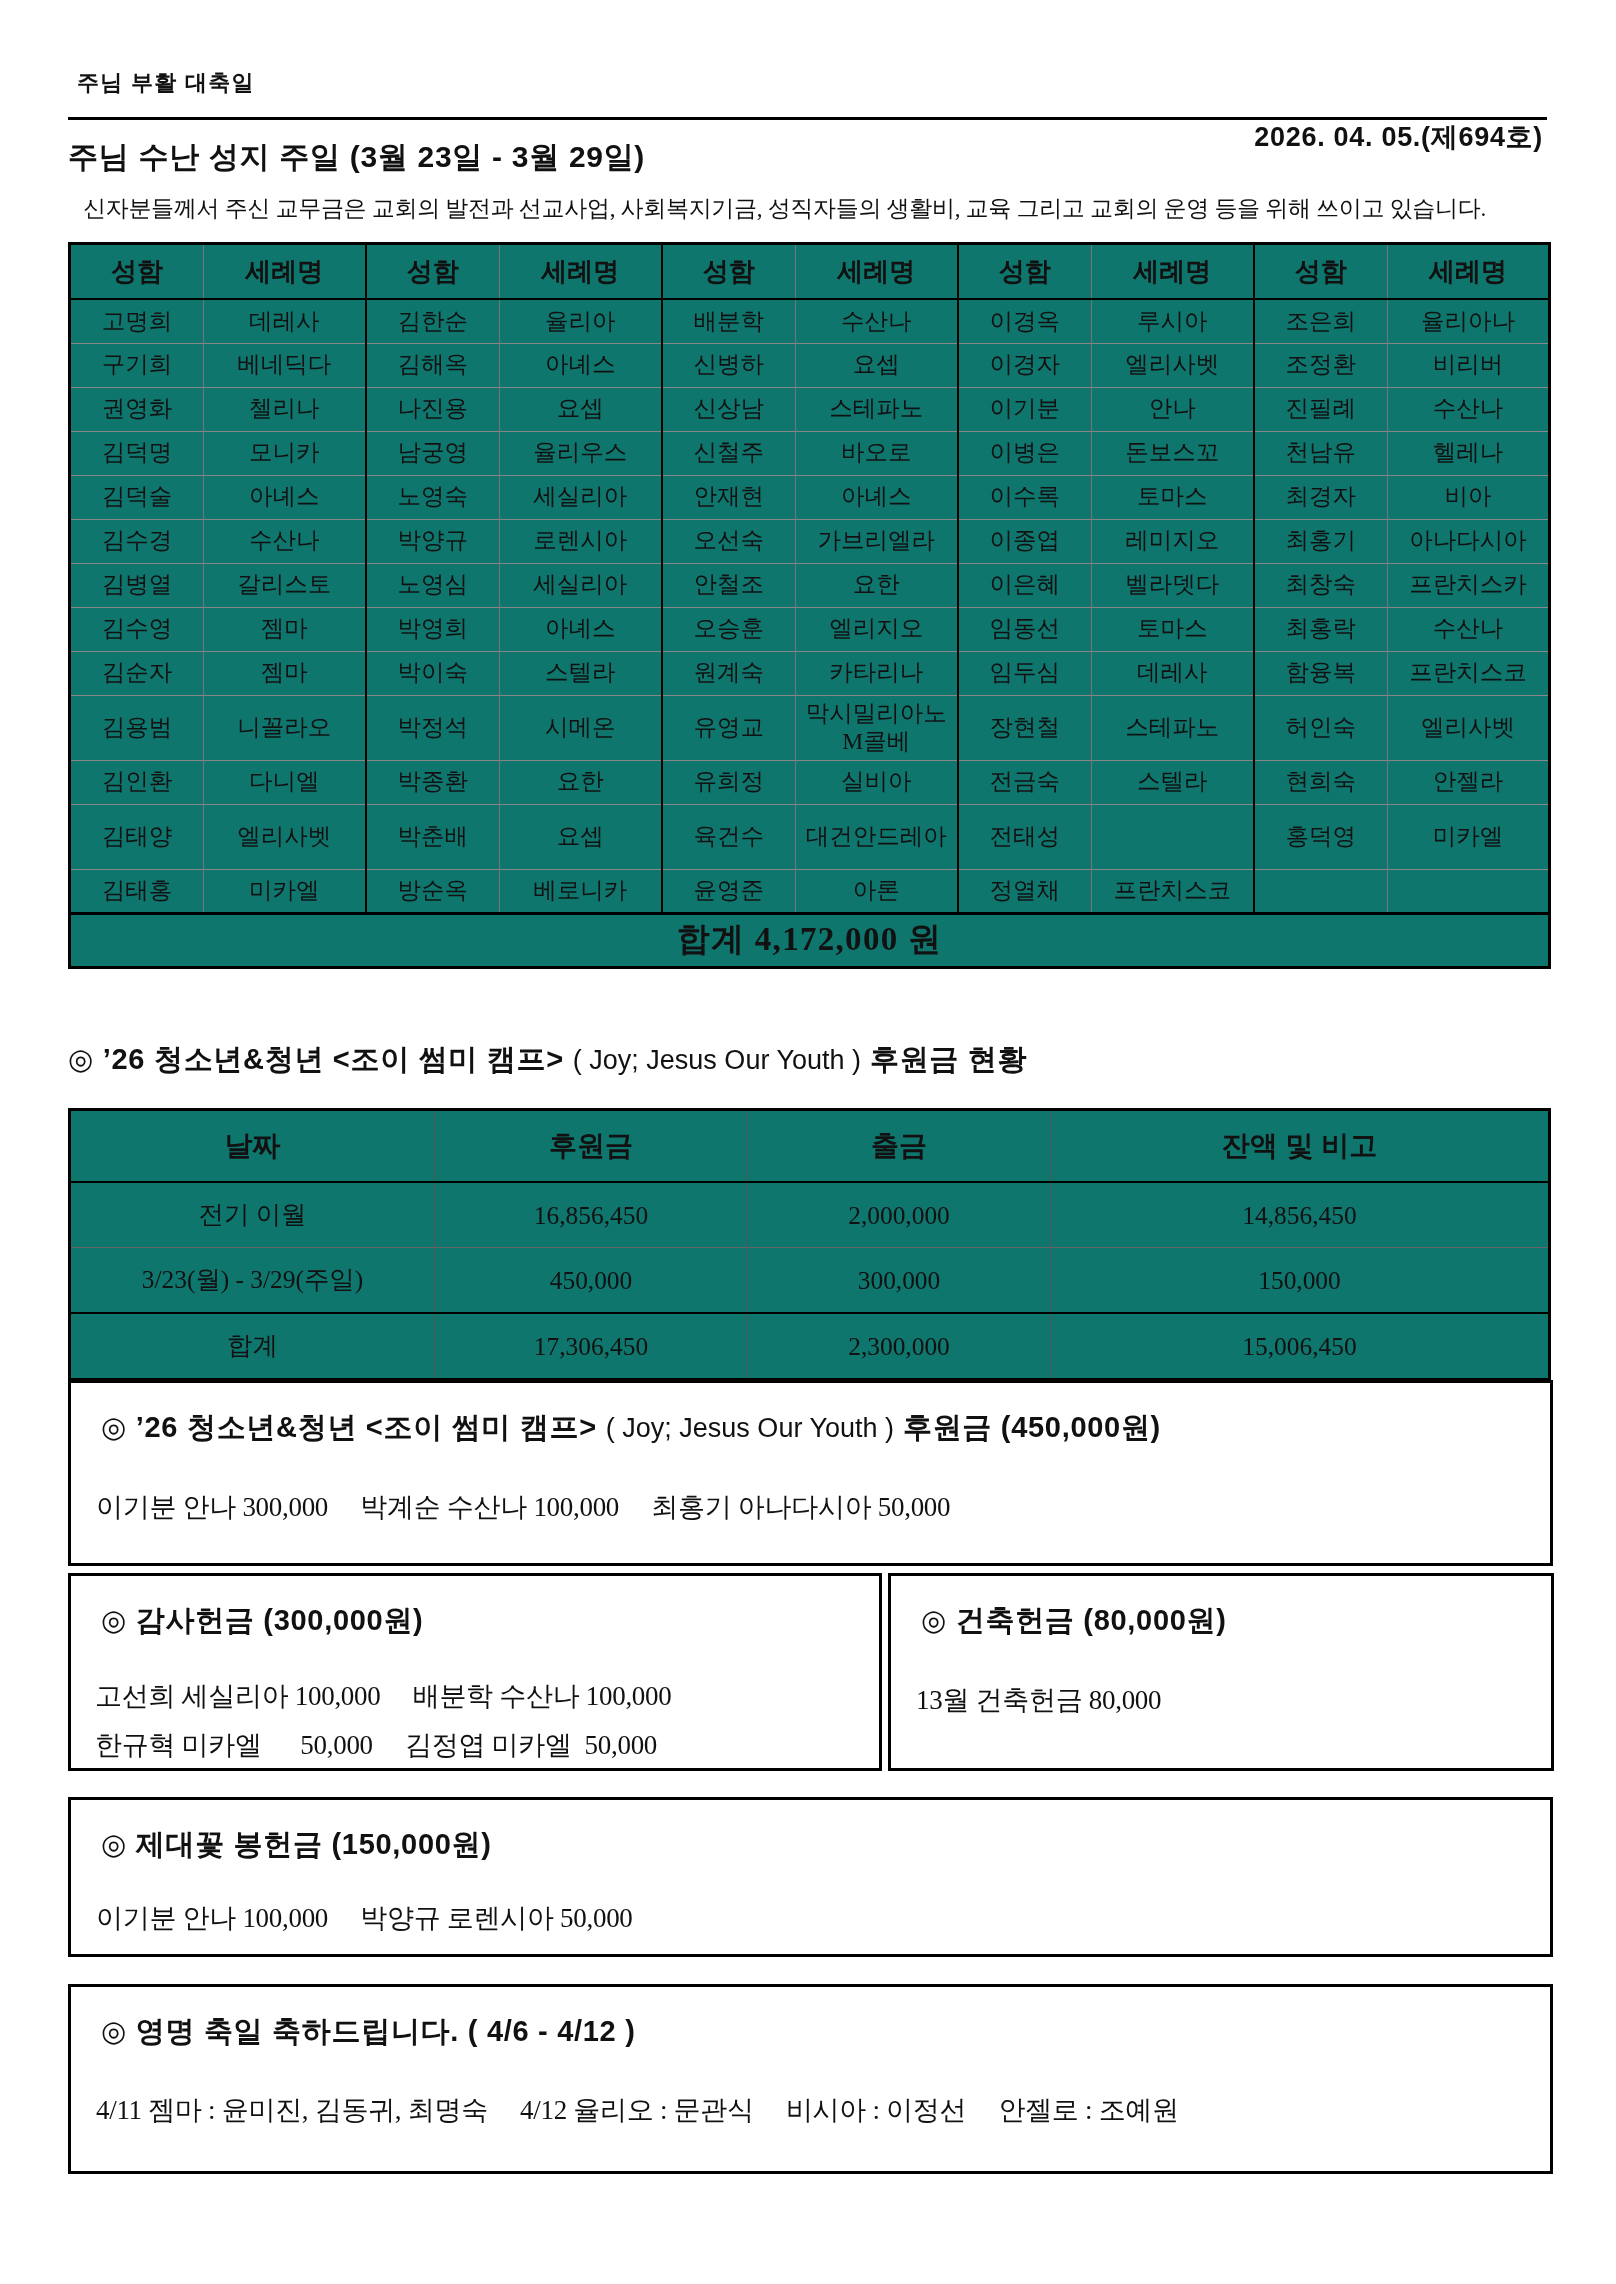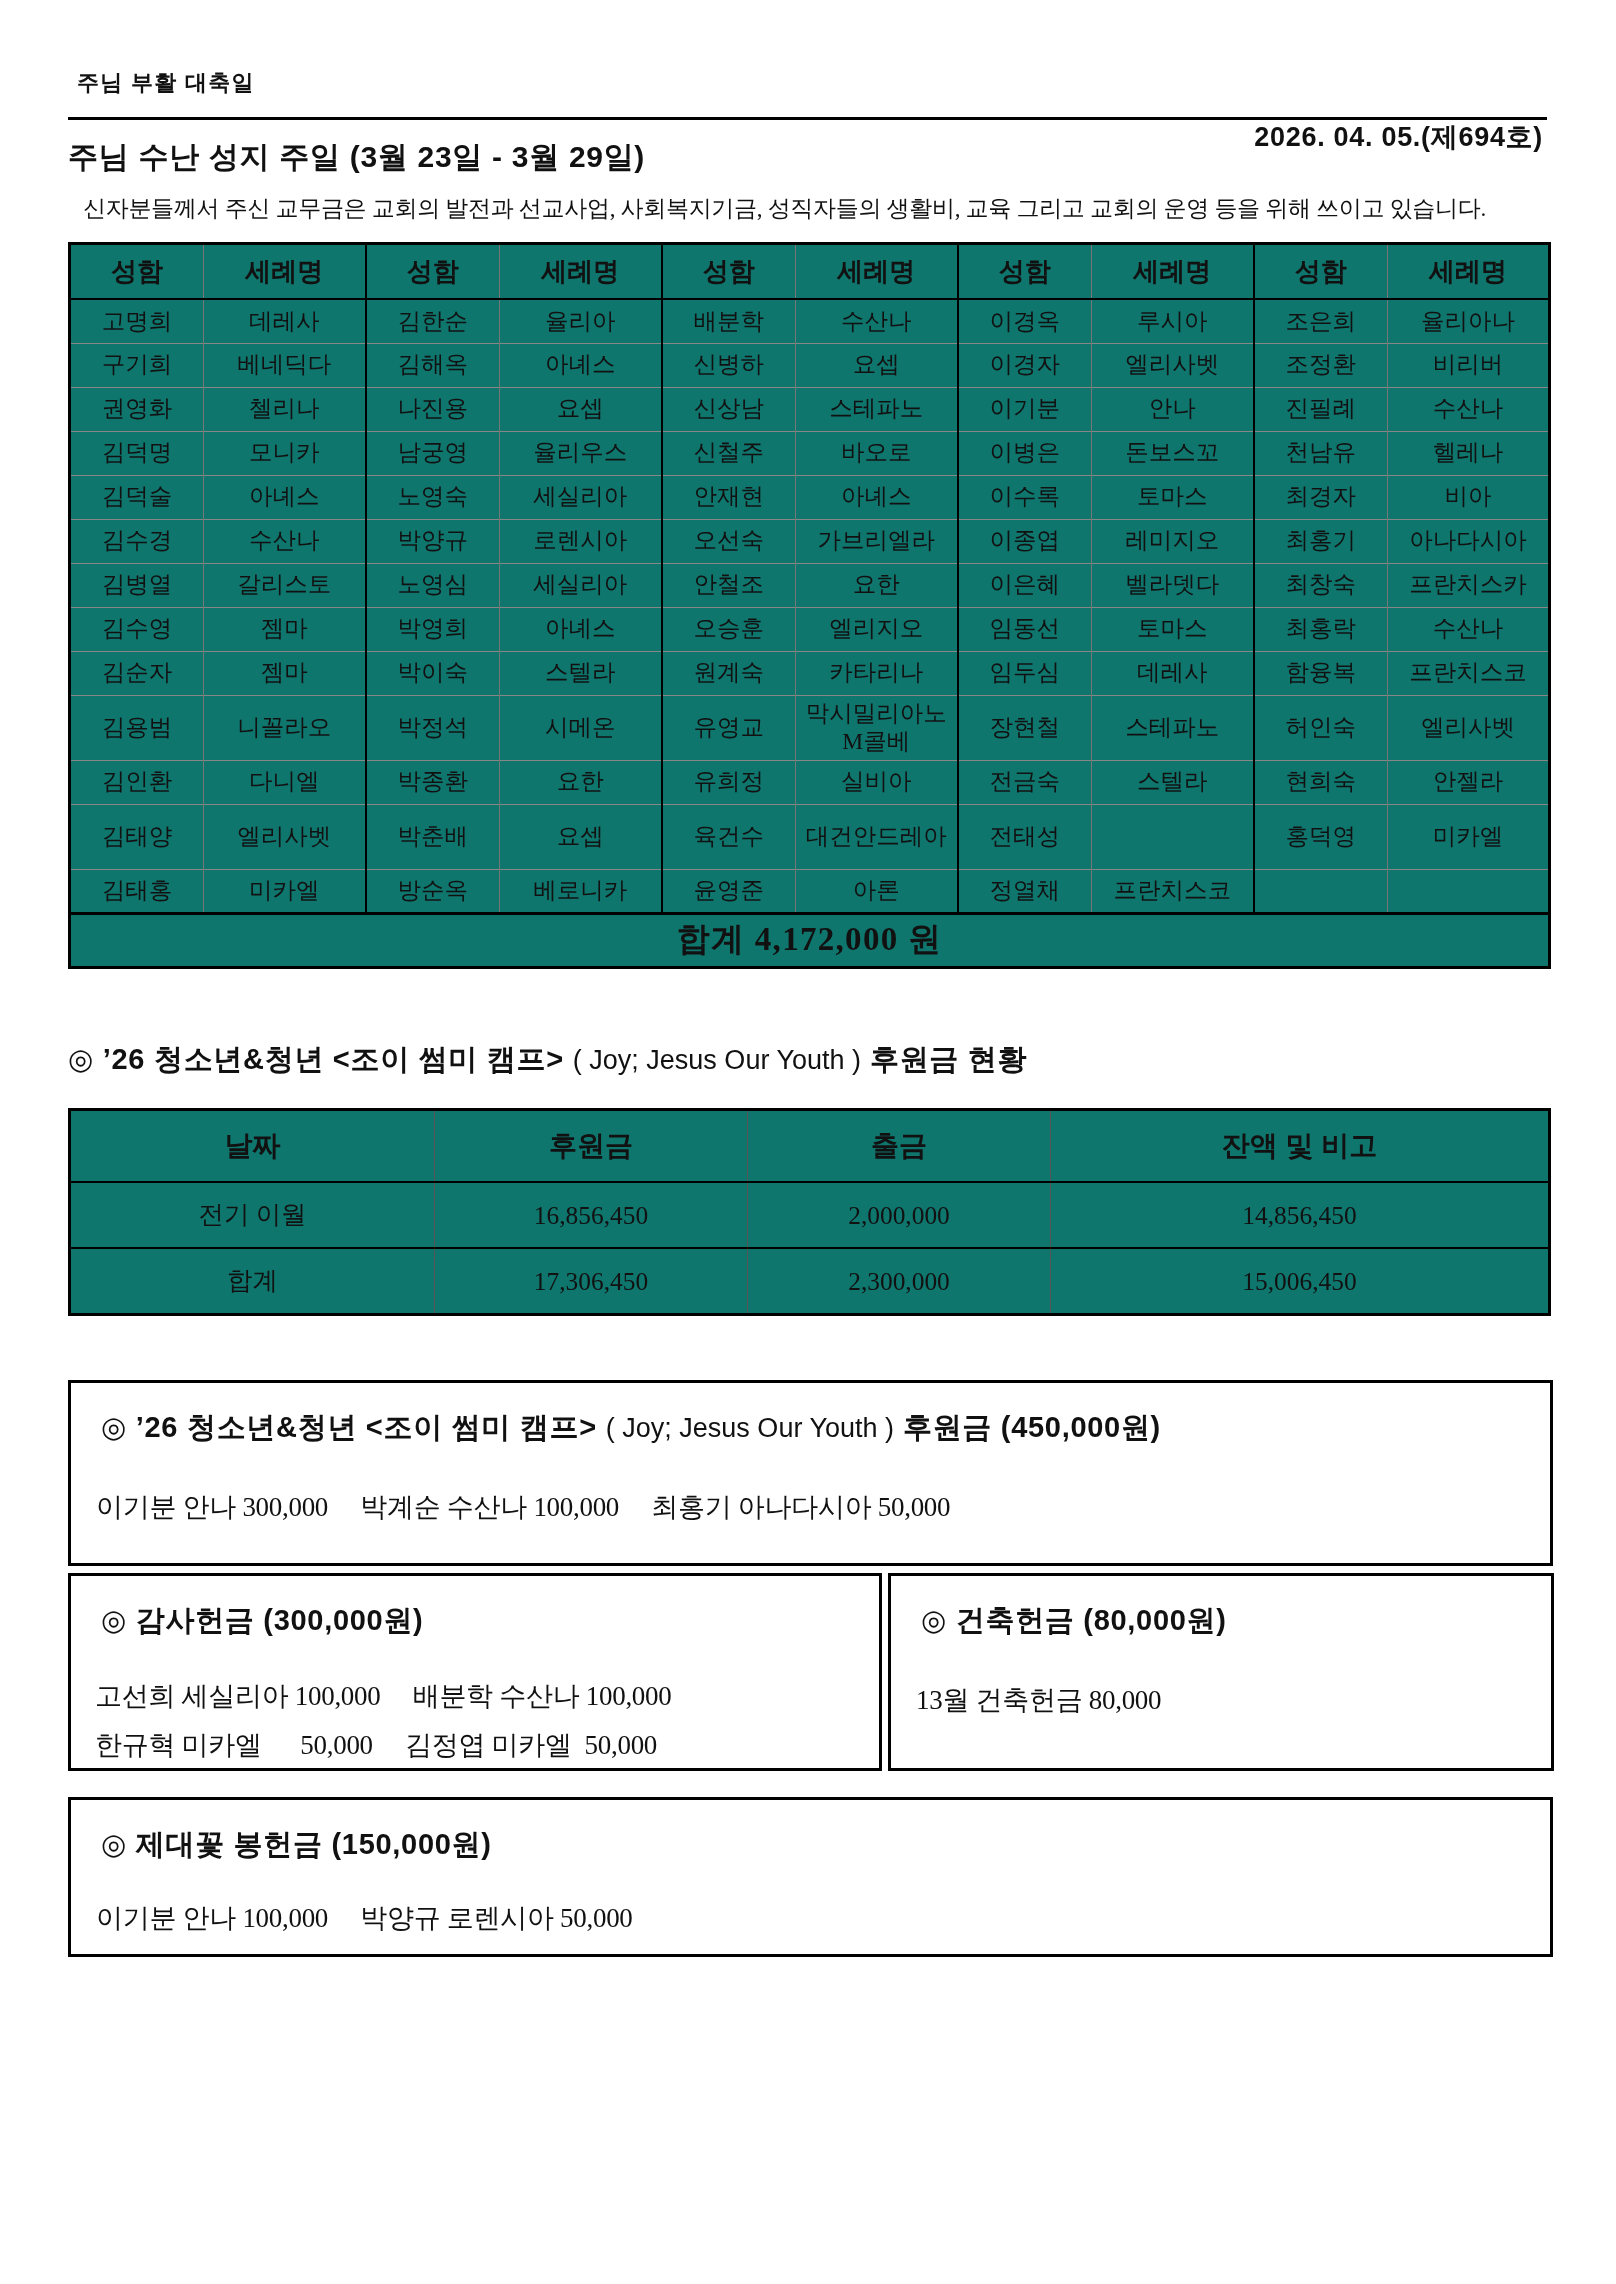--- a/index.html
+++ b/index.html
@@ -300,20 +300,26 @@
         </tr>
       </thead>
     <tbody>
         <tr>
           <td>전기 이월</td>
           <td>16,856,450</td>
           <td>2,000,000</td>
           <td>14,856,450</td>
         </tr>
         <tr>
+          <td>3/23(월) - 3/29(주일)</td>
+          <td>450,000</td>
+          <td>300,000</td>
+          <td>150,000</td>
+        </tr>
+        <tr>
           <td>합계</td>
           <td>17,306,450</td>
           <td>2,300,000</td>
           <td>15,006,450</td>
         </tr>
       </tbody>
   </table>
 
   <div class="box" style="left:68px;top:1380px;width:1479px;height:180px;">
     <div class="box-title"><span class="t-ko">◎ ’26 청소년&amp;청년 &lt;조이 썸미 캠프&gt;</span><span class="t-en">( Joy; Jesus Our Youth )</span><span class="t-ko">후원금 (450,000원)</span></div>
@@ -328,15 +334,19 @@
   <div class="box" style="left:888px;top:1573px;width:660px;height:192px;">
     <div class="box-title"><span class="t-ko">◎ 건축헌금 (80,000원)</span></div>
     <div class="box-body">13월 건축헌금 80,000</div>
   </div>
 
   <div class="box" style="left:68px;top:1797px;width:1479px;height:154px;">
     <div class="box-title"><span class="t-ko">◎ 제대꽃 봉헌금 (150,000원)</span></div>
     <div class="box-body" style="margin-top:29px;">이기분 안나 100,000     박양규 로렌시아 50,000</div>
   </div>
 
+  <div class="box" style="left:68px;top:1984px;width:1479px;height:184px;">
+    <div class="box-title"><span class="t-ko">◎ 영명 축일 축하드립니다. ( 4/6 - 4/12 )</span></div>
+    <div class="box-body" style="margin-top:34px;">4/11 젬마 : 윤미진, 김동귀, 최명숙     4/12 율리오 : 문관식     비시아 : 이정선     안젤로 : 조예원</div>
+  </div>
 
 </div>
 
 
 </body></html>

